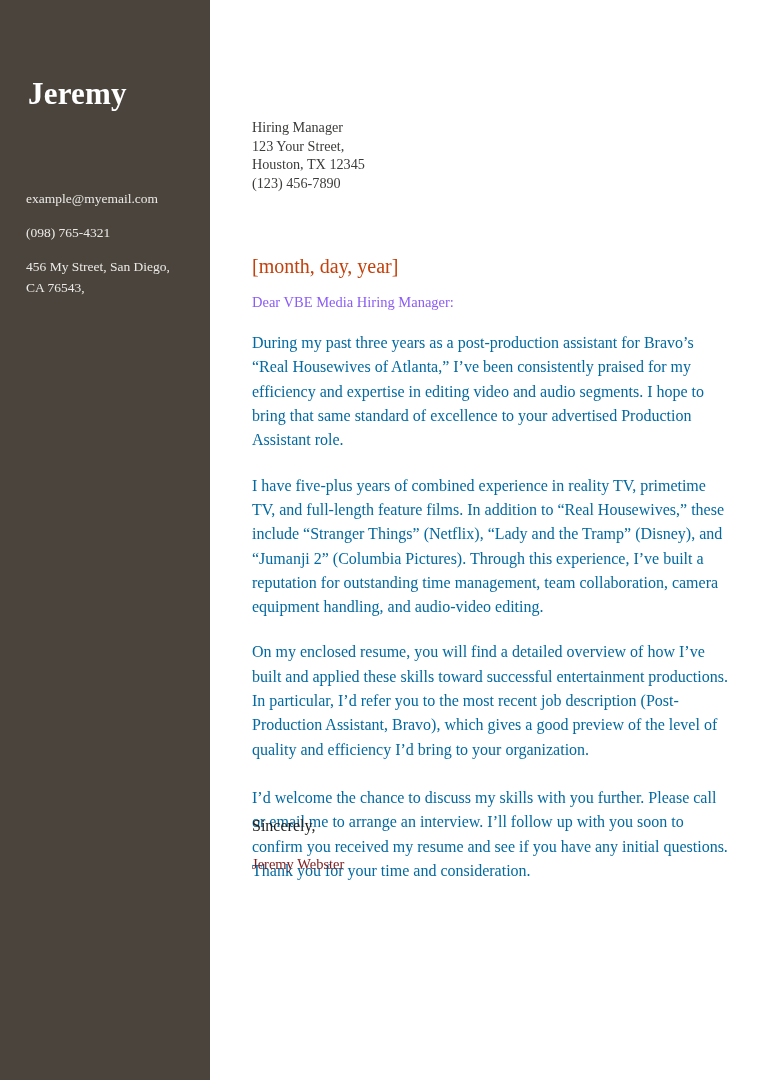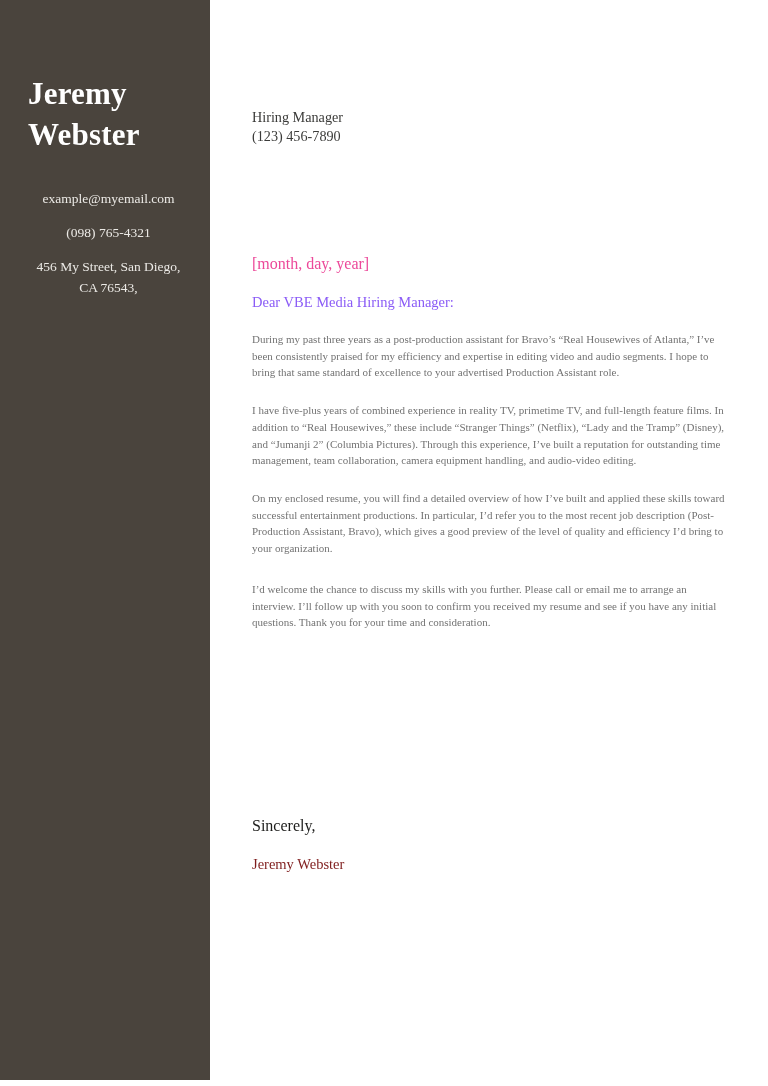--- a/index.html
+++ b/index.html
@@ -40,68 +40,67 @@
     position: absolute;
     left: 26px;
     top: 189px;
     width: 165px;
     color: #eceae6;
     font-size: 13.5px;
     line-height: 1.52;
   }
   .contact-line {
     margin-bottom: 13px;
-    text-align: center;
   }
   .contact-line:last-child {
     margin-bottom: 0;
     margin-top: 14px;
   }
   
   .letter {
     position: absolute;
     left: 252px;
     top: 0;
     width: 480px;
     color: #1d1d1b;
   }
   .recipient {
     position: absolute;
-    top: 108px;
+    top: 118px;
     left: 0;
     width: 300px;
     font-size: 14.2px;
     line-height: 1.32;
     color: #3b3b39;
   }
   .recipient div {
     white-space: nowrap;
   }
   .date-line {
     position: absolute;
     top: 255px;
     left: 0;
-    font-size: 16px;
-    color: #ec4899;
+    font-size: 20px;
+    color: #c2410c;
   }
   .salutation {
     position: absolute;
     top: 294px;
     left: 0;
     font-size: 14.5px;
     color: #8b5cf6;
   }
   .body-copy {
     position: absolute;
     top: 331px;
     left: 0;
     width: 478px;
-    font-size: 11px;
+    font-size: 16px;
     line-height: 1.52;
-    color: #737373;
+    color: #0369a1;
   }
   .body-copy p {
     margin: 0 0 21px 0;
   }
   .body-copy p:last-child {
     margin-bottom: 0;
     margin-top: 24px;
   }
   .closing {
     position: absolute;
@@ -120,35 +119,36 @@
 </style>
 </head>
 <body>
 
 <div class="page">
 
   <div class="sidebar">
 
     <div class="candidate-name">
       <div>Jeremy</div>
-      <div>Webster</div>
     </div>
 
     <div class="contact-block">
       <div class="contact-line">example@myemail.com</div>
       <div class="contact-line">(098) 765-4321</div>
       <div class="contact-line">456 My Street, San Diego, CA 76543,</div>
     </div>
 
   </div>
 
   <div class="letter">
 
     <div class="recipient">
       <div>Hiring Manager</div>
+      <div>123 Your Street,</div>
+      <div>Houston, TX 12345</div>
       <div>(123) 456-7890</div>
     </div>
 
     <div class="date-line">[month, day, year]</div>
 
     <div class="salutation">Dear VBE Media Hiring Manager:</div>
 
     <div class="body-copy">
       <p>During my past three years as a post-production assistant for Bravo’s “Real Housewives of Atlanta,” I’ve been consistently praised for my efficiency and expertise in editing video and audio segments. I hope to bring that same standard of excellence to your advertised Production Assistant role.</p>
       <p>I have five-plus years of combined experience in reality TV, primetime TV, and full-length feature films. In addition to “Real Housewives,” these include “Stranger Things” (Netflix), “Lady and the Tramp” (Disney), and “Jumanji 2” (Columbia Pictures). Through this experience, I’ve built a reputation for outstanding time management, team collaboration, camera equipment handling, and audio-video editing.</p>

